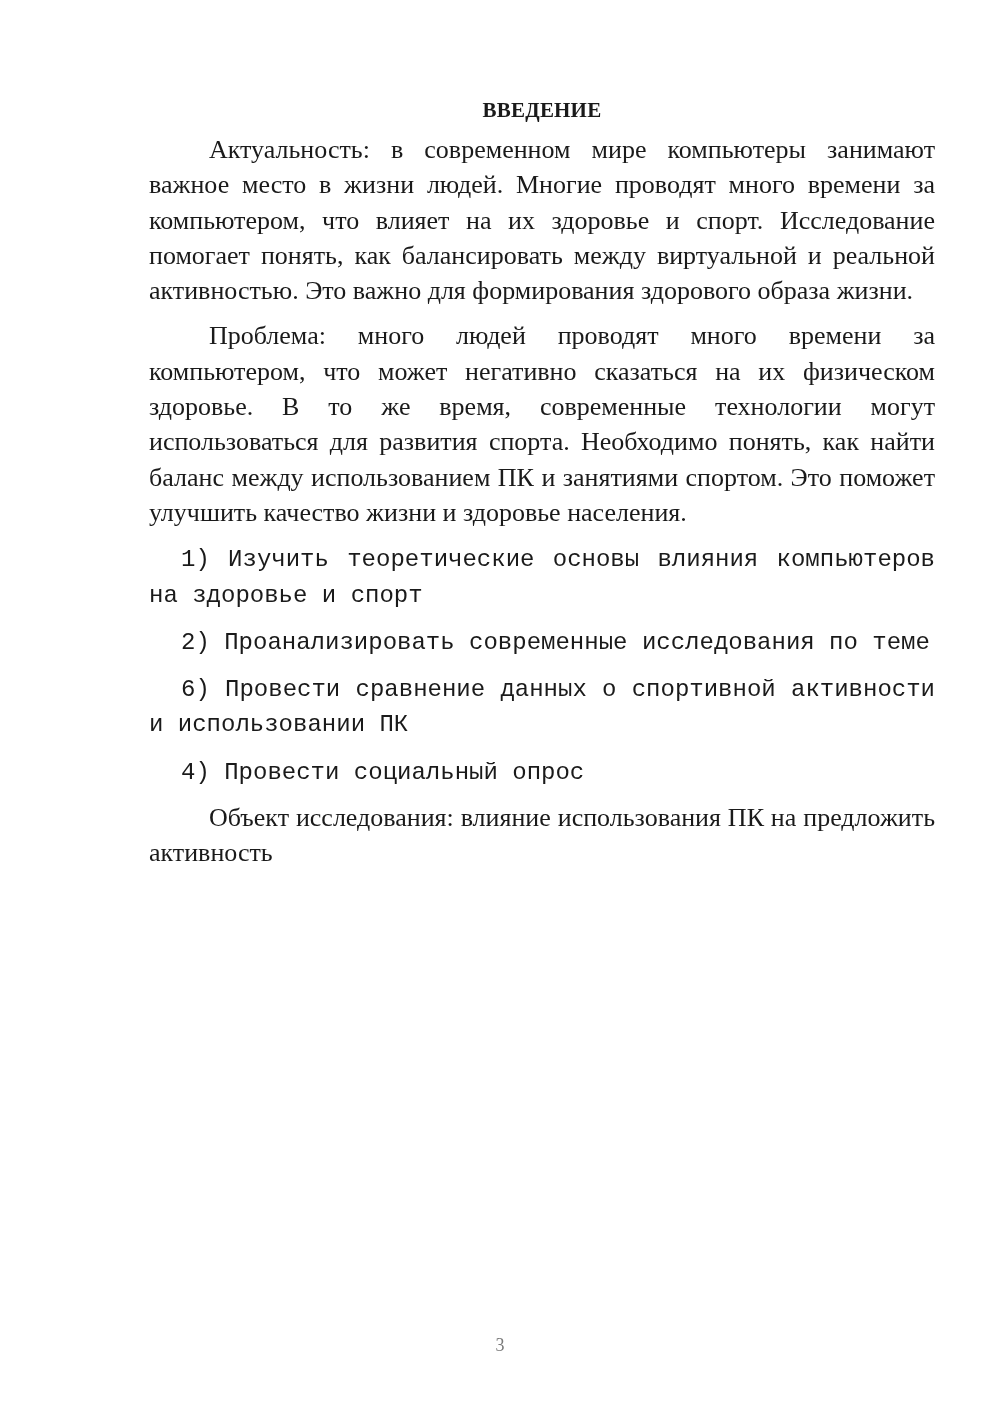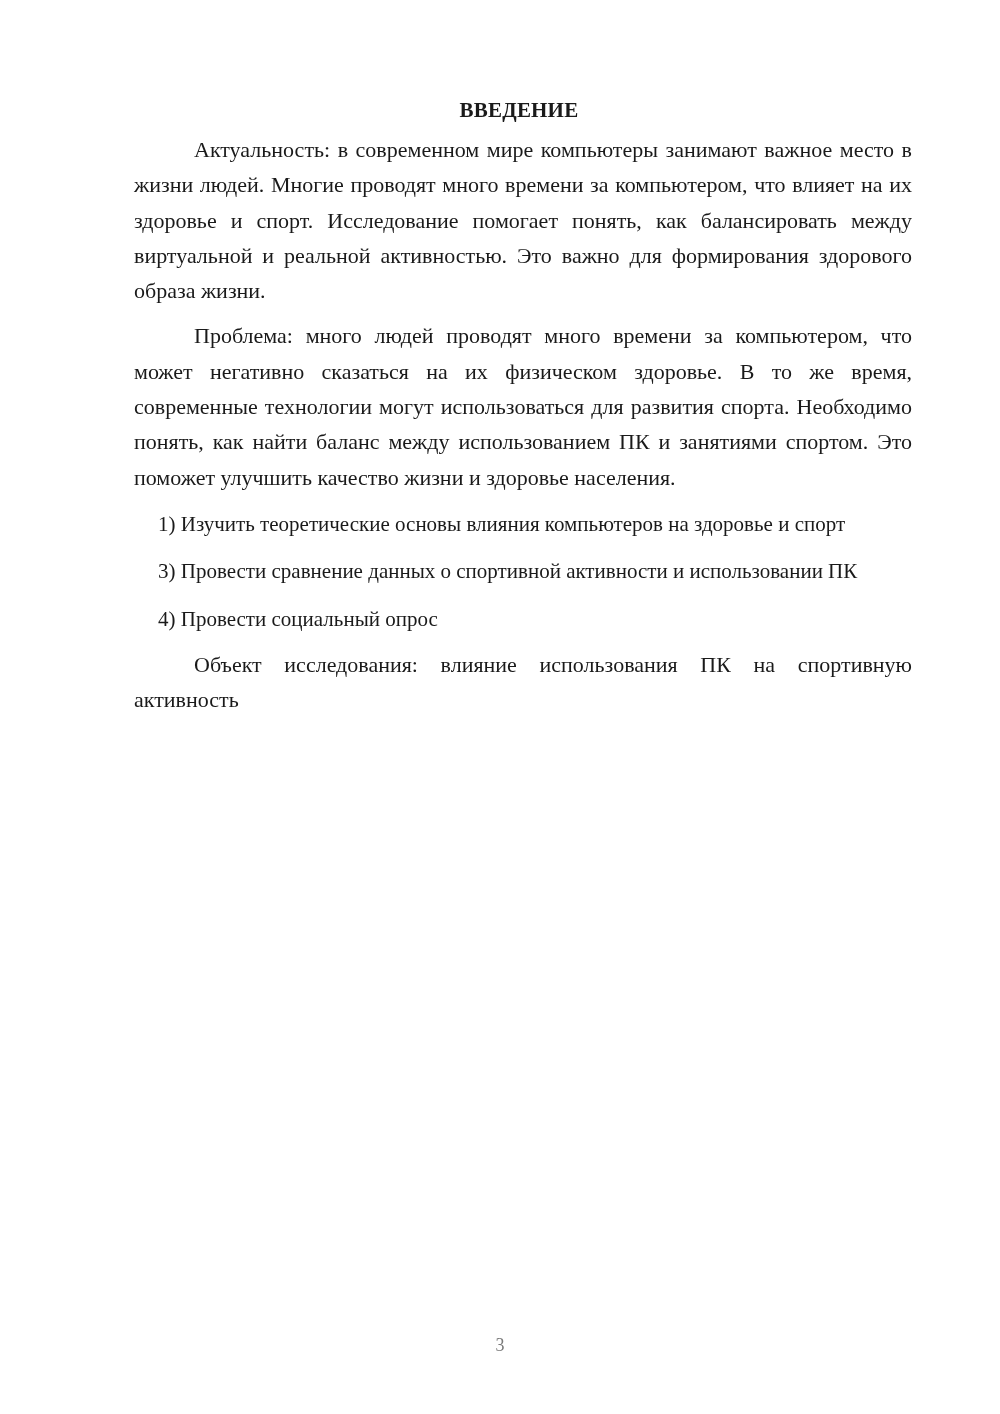--- a/index.html
+++ b/index.html
@@ -10,45 +10,46 @@
     body {
       width: 1000px;
       height: 1414px;
       position: relative;
       overflow: hidden;
       font-family: "Liberation Serif", "DejaVu Serif", serif;
       color: #1a1a1a;
     }
     .page {
       position: absolute;
-      left: 126px;
+      left: 149px;
       top: 96px;
       width: 786px;
     }
     .title {
       text-align: center;
       font-weight: bold;
       font-size: 21px;
       line-height: 28px;
       margin: 0 0 8px 0;
       letter-spacing: 0.2px;
     }
     .para {
-      font-size: 22px;
+      font-size: 26px;
       line-height: 35.3px;
       text-align: justify;
       text-indent: 60px;
-      margin: 0 0 10px 8px;
+      margin: 0 0 10px 0;
     }
     .task {
-      font-size: 21px;
+      font-size: 24px;
       line-height: 35.3px;
       text-align: justify;
       text-indent: 32px;
       margin: 12px 0 10px 0;
+      font-family: Liberation Mono, monospace;
     }
     .page-number {
       position: absolute;
       left: 0;
       width: 1000px;
       top: 1335px;
       text-align: center;
       font-size: 18px;
       color: #7a7a7a;
       font-family: "Liberation Serif", serif;
@@ -61,22 +62,23 @@
   <p class="title">ВВЕДЕНИЕ</p>
 
   <p class="para">Актуальность: в современном мире компьютеры занимают важное место в жизни людей. Многие проводят много времени за компьютером, что влияет на их здоровье и спорт. Исследование помогает понять, как балансировать между виртуальной и реальной активностью. Это важно для формирования здорового образа жизни.</p>
 
   <p class="para">Проблема: много людей проводят много времени за компьютером, что может негативно сказаться на их физическом здоровье. В то же время, современные технологии могут использоваться для развития спорта. Необходимо понять, как найти баланс между использованием ПК и занятиями спортом. Это поможет улучшить качество жизни и здоровье населения.</p>
 
 
 
   <div>
     <p class="task">1) Изучить теоретические основы влияния компьютеров на здоровье и спорт</p>
-    <p class="task">3) Провести сравнение данных о спортивной активности и использовании ПК</p>
+    <p class="task">2) Проанализировать современные исследования по теме</p>
+    <p class="task">6) Провести сравнение данных о спортивной активности и использовании ПК</p>
     <p class="task">4) Провести социальный опрос</p>
   </div>
 
-  <p class="para">Объект исследования: влияние использования ПК на спортивную активность</p>
+  <p class="para">Объект исследования: влияние использования ПК на предложить активность</p>
 
 
 </div>
 
 <div class="page-number">3</div>
 
 </body></html>

